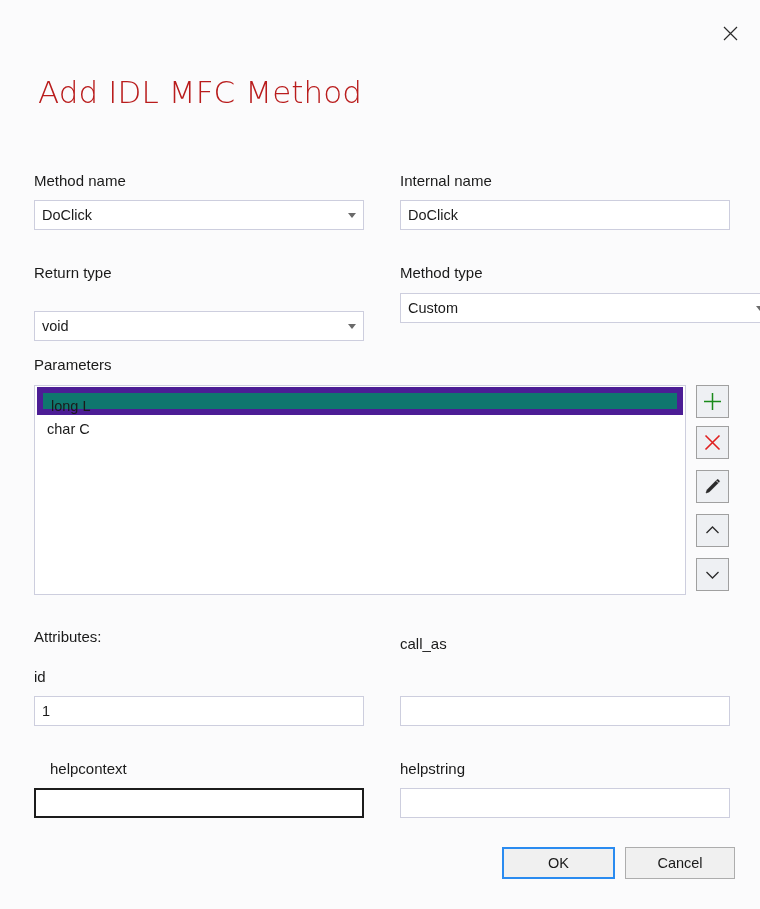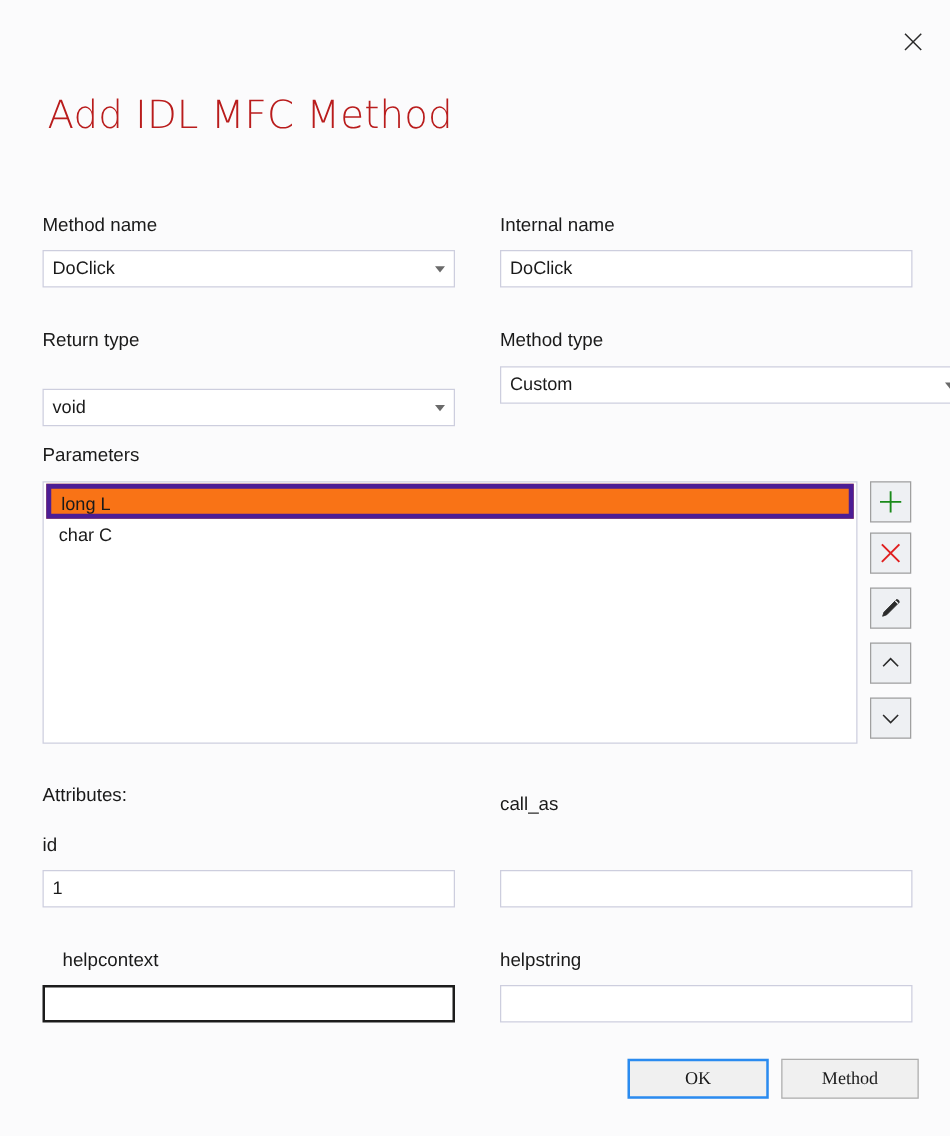--- a/index.html
+++ b/index.html
@@ -127,22 +127,22 @@
     height: 28px;
     line-height: 26px;
     font-size: 14.5px;
     padding-left: 11px;
     color: #1a1a1a;
     border: 1px solid transparent;
     cursor: default;
     white-space: nowrap;
   }
   .list-item.selected {
-    background: #f97316;
-    border: 4px solid #4c1d95;
+    background: #0f766e;
+    border: 6px solid #4c1d95;
     margin: 1px 2px 0 2px;
     padding-left: 8px;
   }
 
   
   .side-btn {
     position: absolute;
     box-sizing: border-box;
     width: 33px;
     height: 33px;
@@ -156,21 +156,21 @@
   }
   .side-btn svg { display: block; }
 
   
   .footer-btn {
     position: absolute;
     box-sizing: border-box;
     height: 32px;
     background: #f0f0f0;
     border: 1px solid #adadad;
-    font-family: Liberation Serif, serif;
+    font-family: Liberation Sans, sans-serif;
     font-size: 14.5px;
     color: #1a1a1a;
     cursor: pointer;
     display: flex;
     align-items: center;
     justify-content: center;
     padding: 0;
   }
   .footer-btn.default {
     border: 2px solid #2a8bf0;
@@ -274,15 +274,15 @@
   <div class="field-label" style="left:400px; top:635px;">call_as</div>
   <input class="txt" style="left: 400px; top: 696px; width: 330px;" value="">
 
   <div class="field-label" style="left:50px; top:760px;">helpcontext</div>
   <input class="txt focused" style="left: 34px; top: 788px; width: 330px;" autofocus="" value="">
 
   <div class="field-label" style="left:400px; top:760px;">helpstring</div>
   <input class="txt" style="left: 400px; top: 788px; width: 330px;" value="">
 
   <button class="footer-btn default" style="left:502px; top:847px; width:113px;">OK</button>
-  <button class="footer-btn" style="left:625px; top:847px; width:110px;">Method</button>
+  <button class="footer-btn" style="left:625px; top:847px; width:110px;">Cancel</button>
 
 </div>
 
 </body></html>

